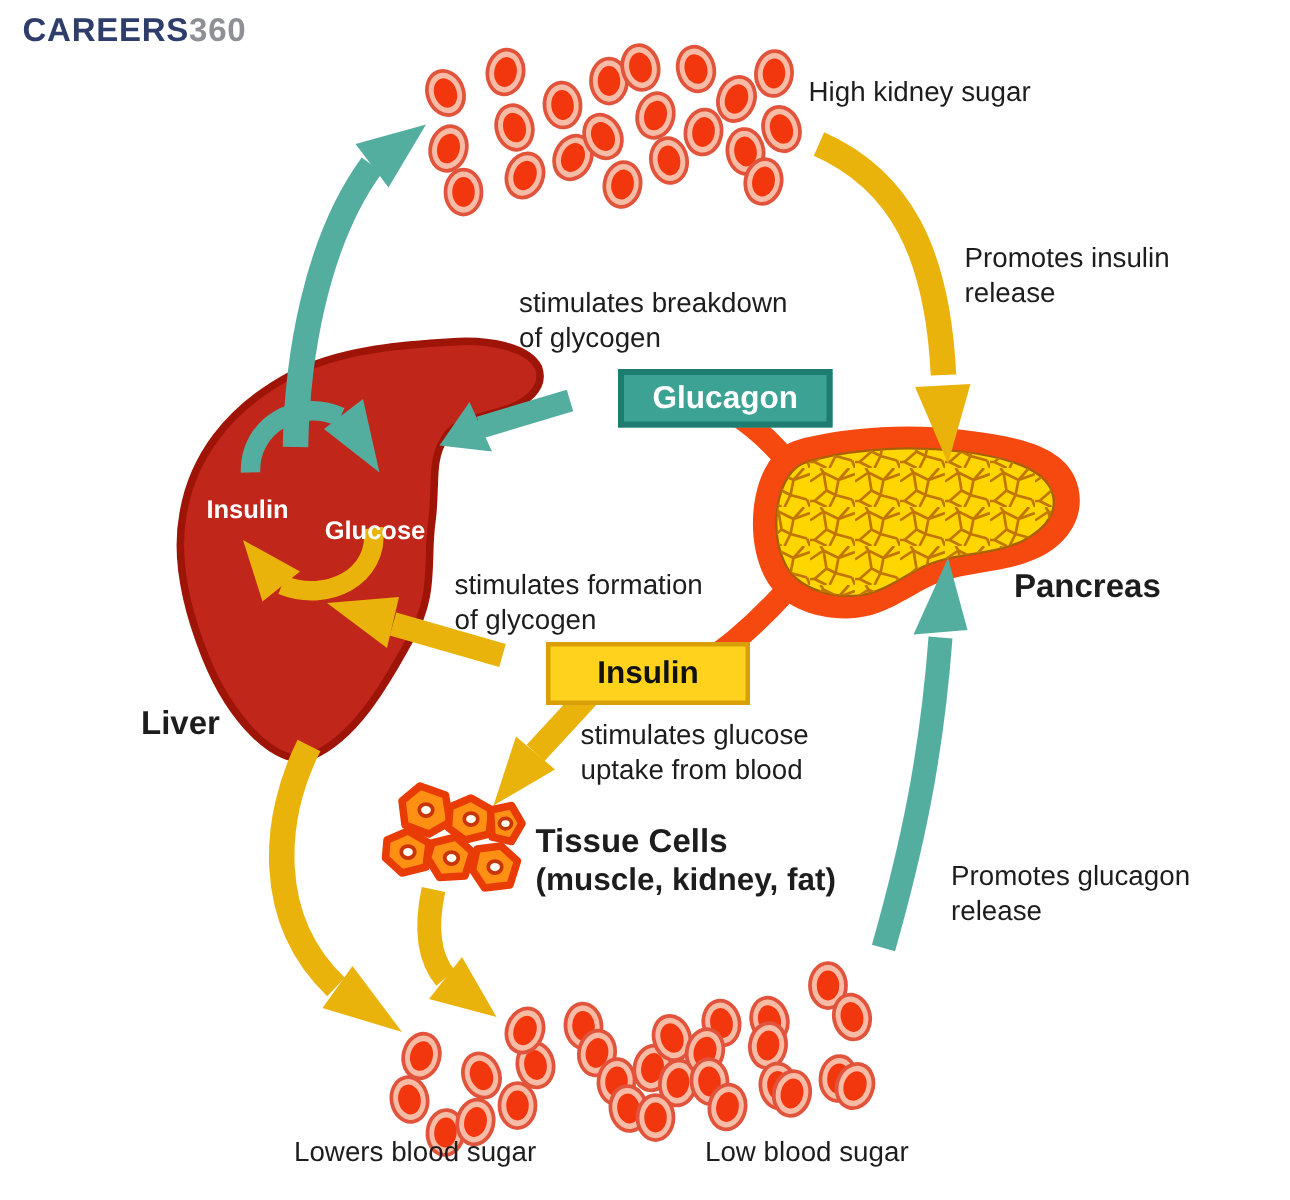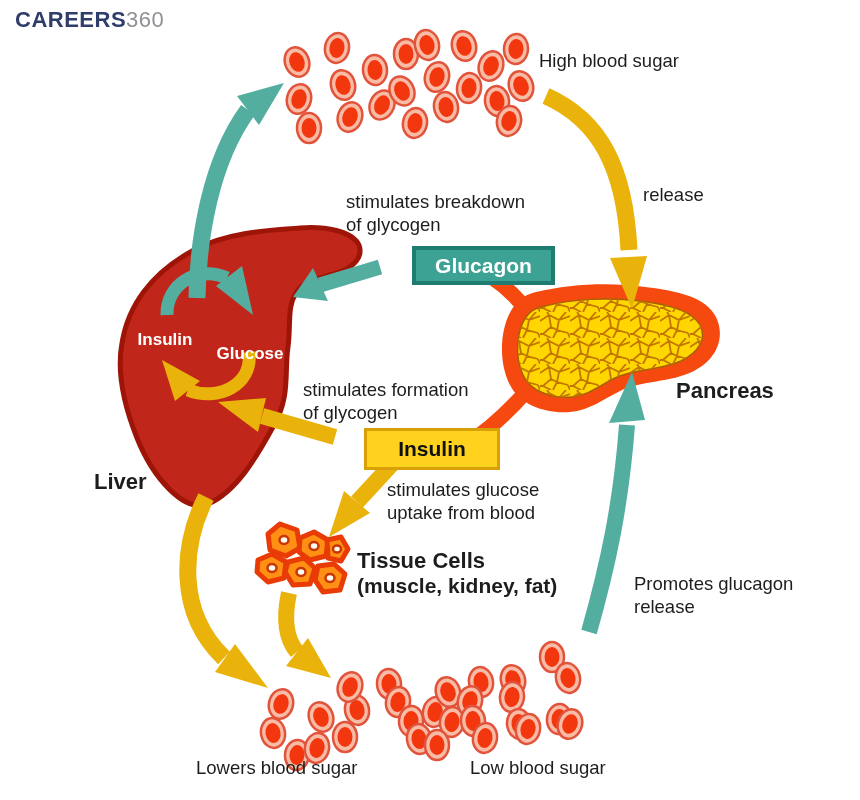--- a/index.html
+++ b/index.html
@@ -15,21 +15,21 @@
 
   
   .hbox { position:absolute; display:flex; align-items:center; justify-content:center;
           font-size:21px; font-weight:700; box-sizing:border-box;margin-left:32px; }
   .hbox.glucagon { background:var(--c-glucagon-box,#3CA394); border:4px solid var(--c-glucagon-border,#1F7C70); color:#fff; }
   .hbox.insulin  { background:var(--c-insulin-box,#FFD21E); border:3px solid var(--c-insulin-border,#D99F06); color:#111; }
 
   
   .logo { position:absolute; left:15px; top:7px; font-size:22px; font-weight:700; letter-spacing:.5px; }
   .logo .brand { color:var(--c-logo-navy,#2E3D69); }
-  .logo .suffix { color:var(--c-logo-gray,#8F9095); font-weight:400; }
+  .logo .suffix { color:var(--c-logo-gray,#8F9095); font-weight:700; }
 
   
   .shaft-teal   { stroke:var(--c-teal-arrow,#54AEA0); fill:none; }
   .head-teal    { fill:var(--c-teal-arrow,#54AEA0); }
   .shaft-yellow { stroke:var(--c-yellow-arrow,#E9B30B); fill:none; }
   .head-yellow  { fill:var(--c-yellow-arrow,#E9B30B); }
   .duct         { stroke:var(--c-orange,#F6490F); fill:none; stroke-width:15; stroke-linecap:round; }
   .pancreas-outer { fill:var(--c-orange,#F6490F); }
   .pancreas-inner { fill:var(--c-pancreas-fill,#FFD600); stroke:#A66000; stroke-width:1.5; }
   .crackle-lines  { stroke:var(--c-pancreas-crackle,#C27500); stroke-width:1.8; fill:none; }
@@ -325,24 +325,24 @@
           <ellipse rx="12" ry="15" fill="#F8BBA6" stroke="#E2533B" stroke-width="2.5"></ellipse>
           <ellipse rx="7.5" ry="10" fill="#F2370E"></ellipse>
         </g>
       </g>
   </svg>
 
   <div class="logo">
     <span class="brand">CAREERS</span><span class="suffix">360</span>
   </div>
 
-  <div class="lbl" style="left:539px;top:49px">High blood sugar</div>
+  <div class="lbl" style="left:539px;top:49px">High kidney sugar</div>
 
   <div class="lbl" style="left:643px;top:160px">
-    <br>
+    <span>Promotes insulin</span><br>
     <span>release</span>
   </div>
 
   <div class="lbl center" style="left:346px;top:190px;width:196px">
     <span>stimulates breakdown</span><br>
     <span>of glycogen</span>
   </div>
 
   <div class="lbl center" style="left:303px;top:378px;width:192px">
     <span>stimulates formation</span><br>

